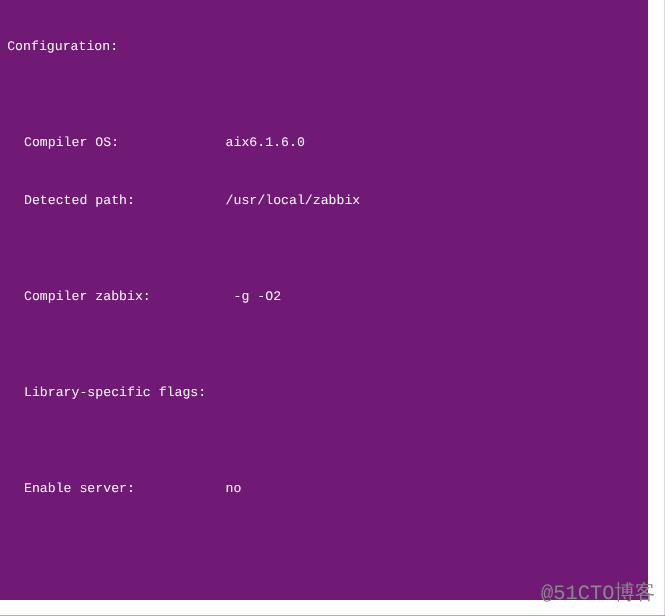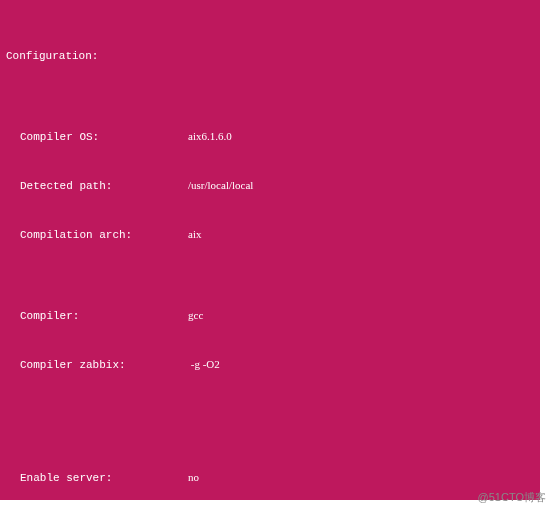--- a/index.html
+++ b/index.html
@@ -6,60 +6,59 @@
       margin: 0;
       padding: 0;
       background: #ffffff;
       font-family: "Courier New", monospace;
       width: 554px;
       height: 513px;
       overflow: hidden;
       position: relative;
     }
     .terminal {
-      background: #be185d;
+      background: #701a75;
       color: #ffffff;
       font-size: 11px;
       line-height: 16px;
-      padding: 16px 6px;
+      padding: 0 6px;
       width: 540px;
       height: 500px;
       white-space: pre;
       box-sizing: border-box;
     }
     .row {
       display: block;
     }
     .indent0 { padding-left: 0px; }
     .indent1 { padding-left: 14px; }
     .label2 { display: inline-block; width: 168px; }
-    .val { display: inline-block; font-family: Liberation Serif, serif; }
+    .val { display: inline-block; }
     .watermark {
       position: absolute;
       right: 8px;
       bottom: 8px;
       color: #888888;
-      font-size: 11px;
-      font-family: Liberation Sans, sans-serif;
+      font-size: 17px;
+      font-family: Liberation Mono, monospace;
       text-align: center;
     }
   </style>
 </head>
 <body>
 
 <div class="terminal">
   <span class="row indent0">Configuration:</span>
   <span class="row"></span>
   <span class="row indent1"><span class="label2">Compiler OS:</span><span class="val">aix6.1.6.0</span></span>
-  <span class="row indent1"><span class="label2">Detected path:</span><span class="val">/usr/local/local</span></span>
-  <span class="row indent1"><span class="label2">Compilation arch:</span><span class="val">aix</span></span>
+  <span class="row indent1"><span class="label2">Detected path:</span><span class="val">/usr/local/zabbix</span></span>
   <span class="row"></span>
-  <span class="row indent1"><span class="label2">Compiler:</span><span class="val">gcc</span></span>
   <span class="row indent1"><span class="label2">Compiler zabbix:</span><span class="val"> -g -O2</span></span>
   <span class="row"></span>
+  <span class="row indent1">Library-specific flags:</span>
   <span class="row"></span>
   <span class="row indent1"><span class="label2">Enable server:</span><span class="val">no</span></span>
   <span class="row"></span>
   
   <span class="row"></span>
   
   
   
   
   

